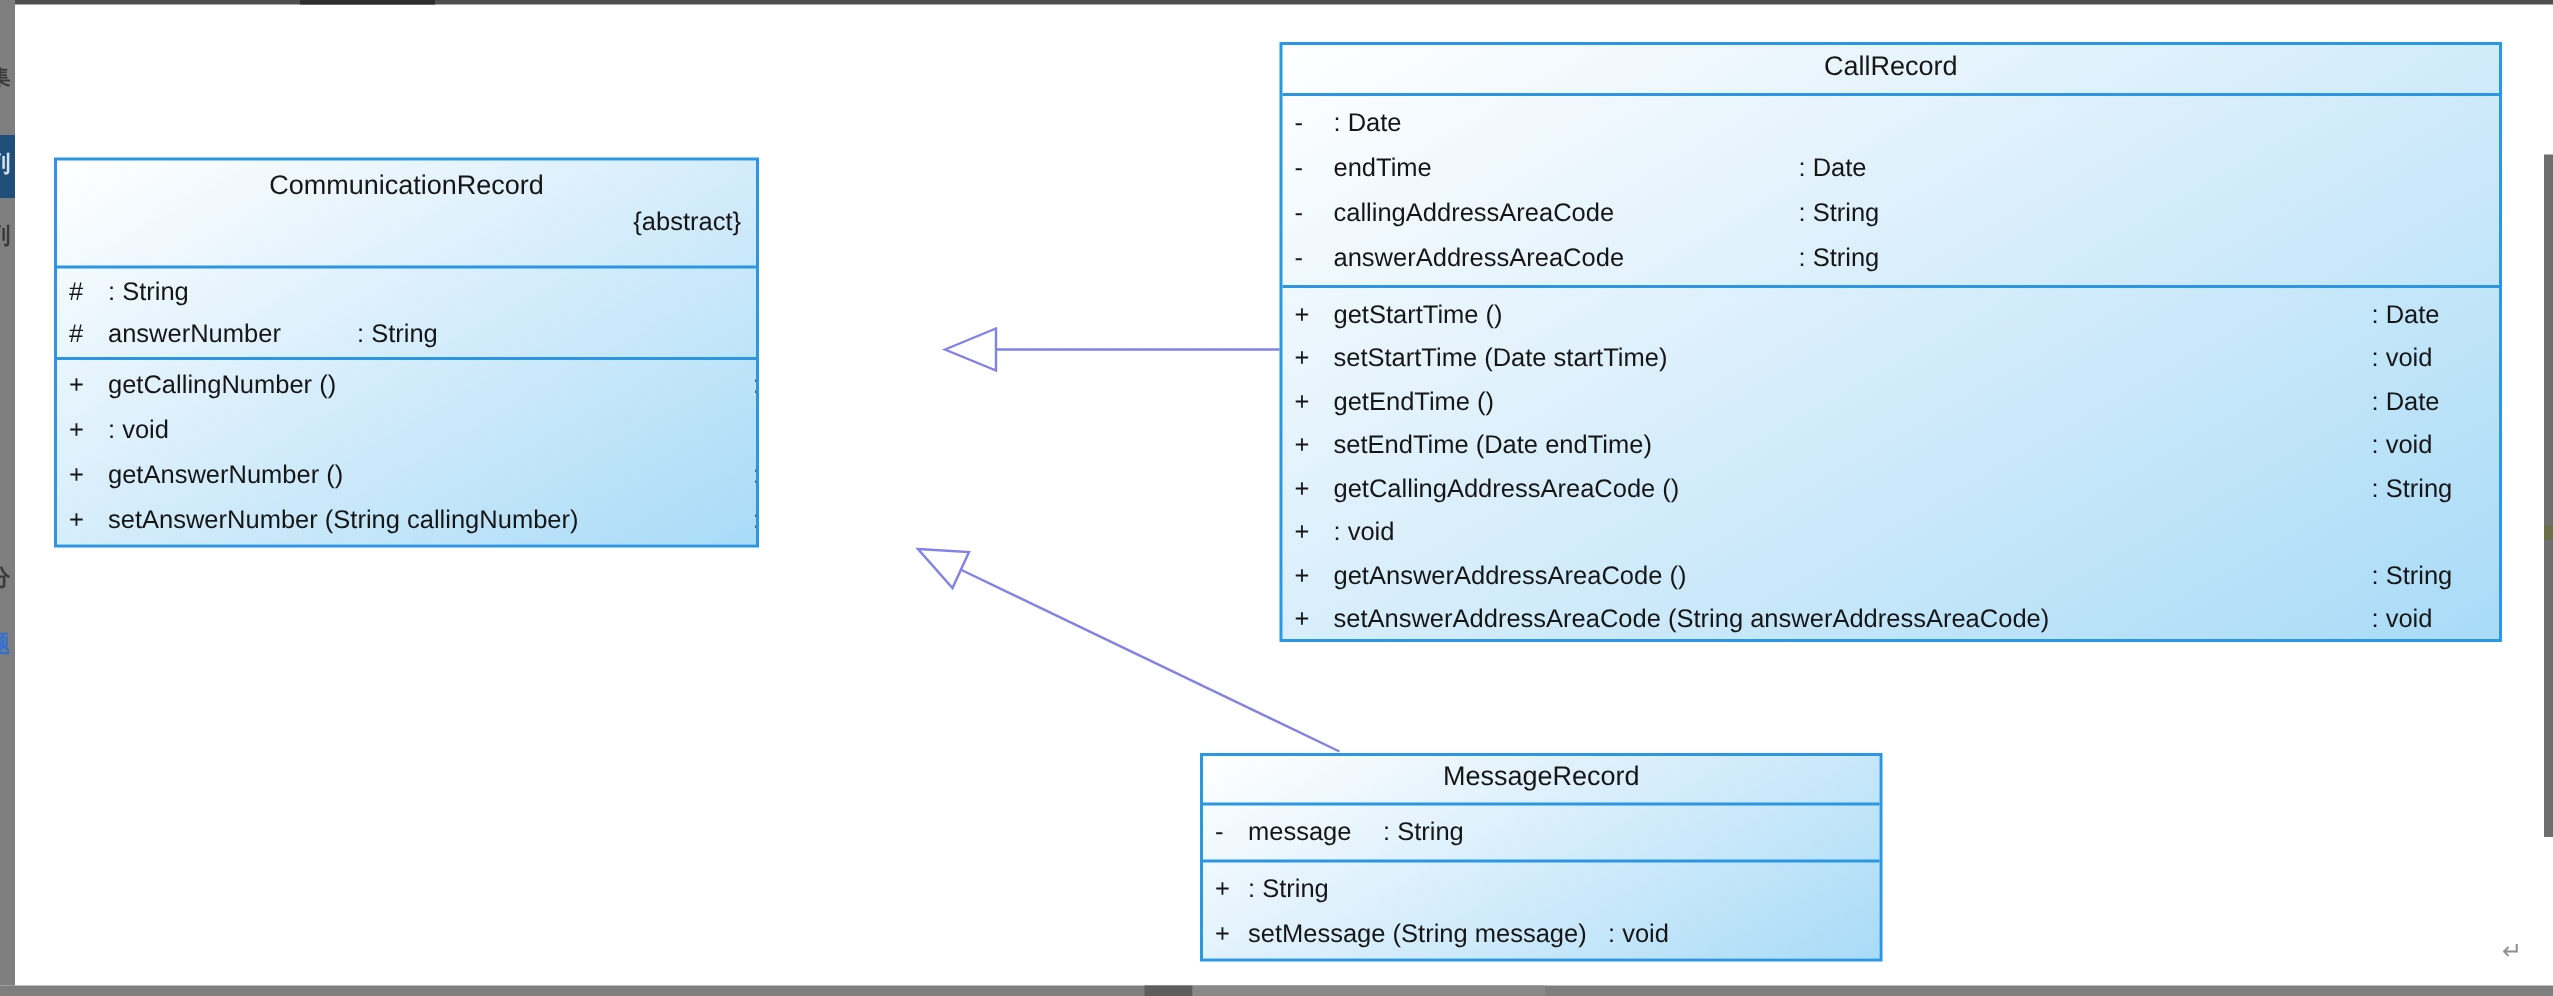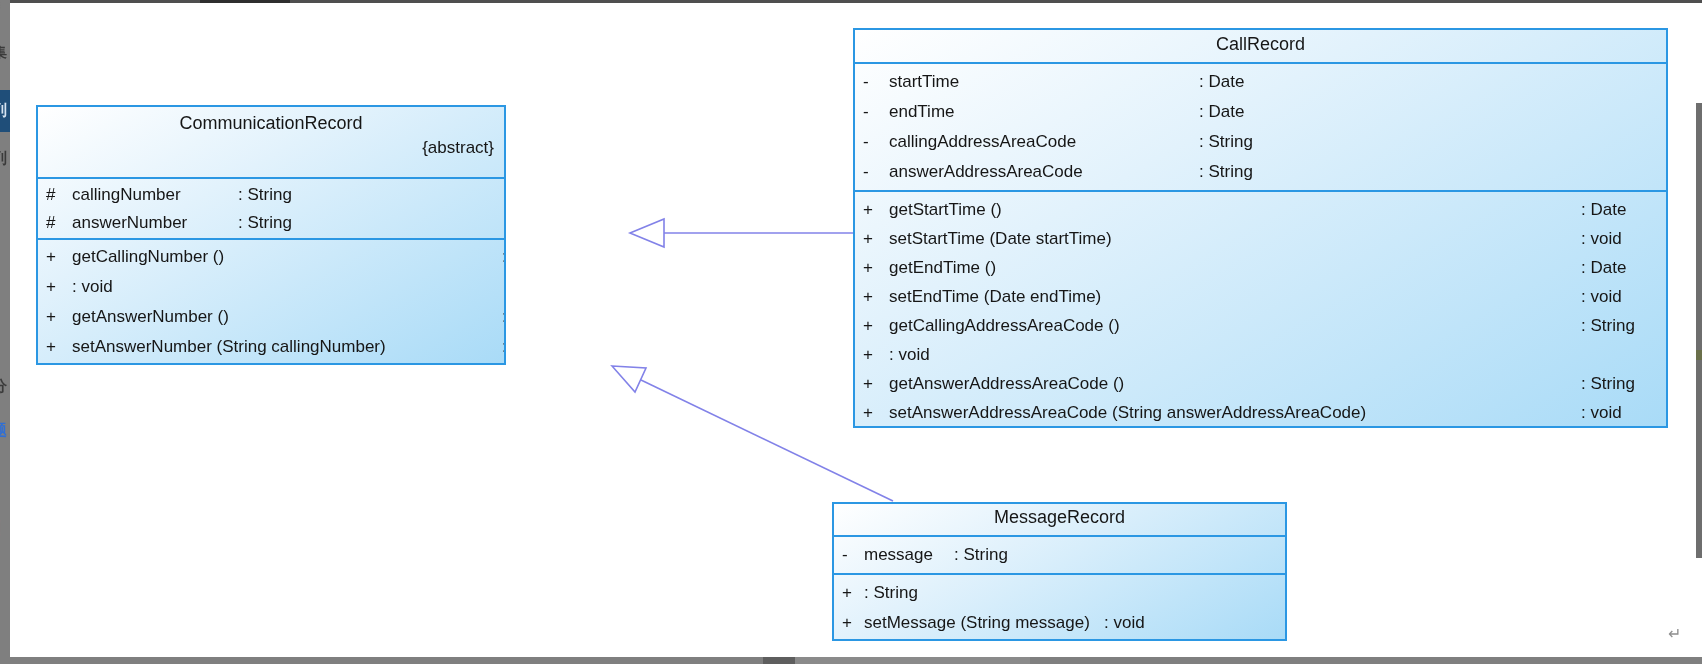--- a/index.html
+++ b/index.html
@@ -41,21 +41,21 @@
   .comm .methods .row{grid-template-columns:26px 430px auto;line-height:30px;}
   
   .call{left:853px;top:28px;width:815px;height:400px;}
   .call .title-comp{height:32px;}
   .call .title-comp .cls-name{padding-top:4px;}
   .call .attrs{height:128px;padding-top:3px;}
   .call .attrs .row{grid-template-columns:26px 310px auto;line-height:30px;}
   .call .methods{padding-top:3px;}
   .call .methods .row{grid-template-columns:26px 692px auto;line-height:29px;}
   
-  .msg{left:832px;top:502px;width:455px;height:139px;}
+  .msg{left:800px;top:502px;width:455px;height:139px;}
   .msg .title-comp{height:31px;}
   .msg .title-comp .cls-name{padding-top:3px;}
   .msg .attrs{height:38px;padding-top:3px;}
   .msg .attrs .row{grid-template-columns:22px 90px auto;line-height:30px;}
   .msg .methods{padding-top:3px;}
   .msg .methods .row{grid-template-columns:22px 240px auto;line-height:30px;}
 
   .arrow-layer{position:absolute;left:0;top:0;pointer-events:none;}
 </style>
 </head>
@@ -100,21 +100,20 @@
 
   <div class="uml-class comm">
     <div class="comp title-comp">
       <div class="cls-name">CommunicationRecord</div>
       <div class="stereotype">{abstract}</div>
     </div>
     <div class="comp attrs">
 
         <div class="row">
           <span class="sym">#</span>
-          <span>callingNumber</span>
           <span>: String</span>
         </div>
 
         <div class="row">
           <span class="sym">#</span>
           <span>answerNumber</span>
           <span>: String</span>
         </div>
       </div>
     <div class="comp methods">
@@ -145,21 +144,20 @@
   </div>
 
   <div class="uml-class call">
     <div class="comp title-comp">
       <div class="cls-name">CallRecord</div>
     </div>
     <div class="comp attrs">
 
         <div class="row">
           <span class="sym">-</span>
-          <span>startTime</span>
           <span>: Date</span>
         </div>
 
         <div class="row">
           <span class="sym">-</span>
           <span>endTime</span>
           <span>: Date</span>
         </div>
 
         <div class="row">

